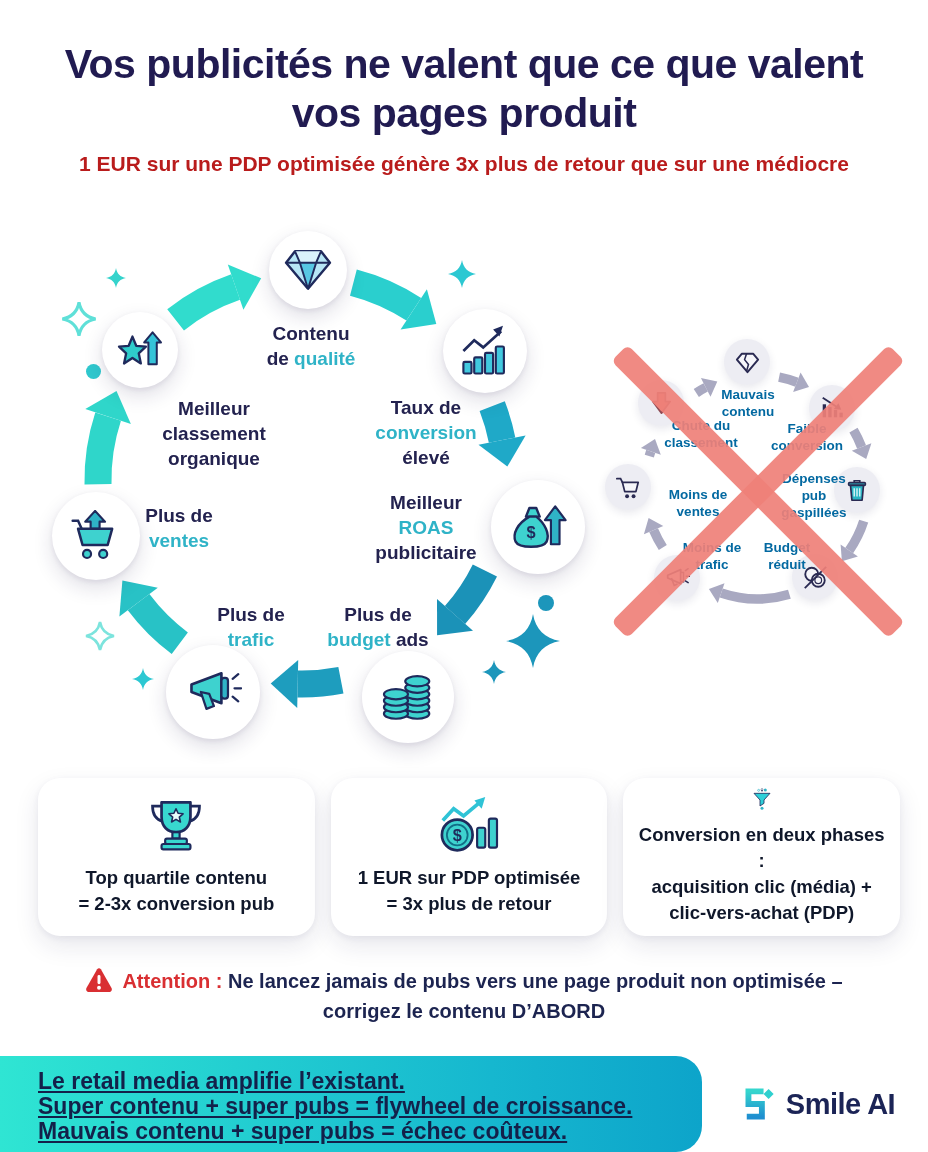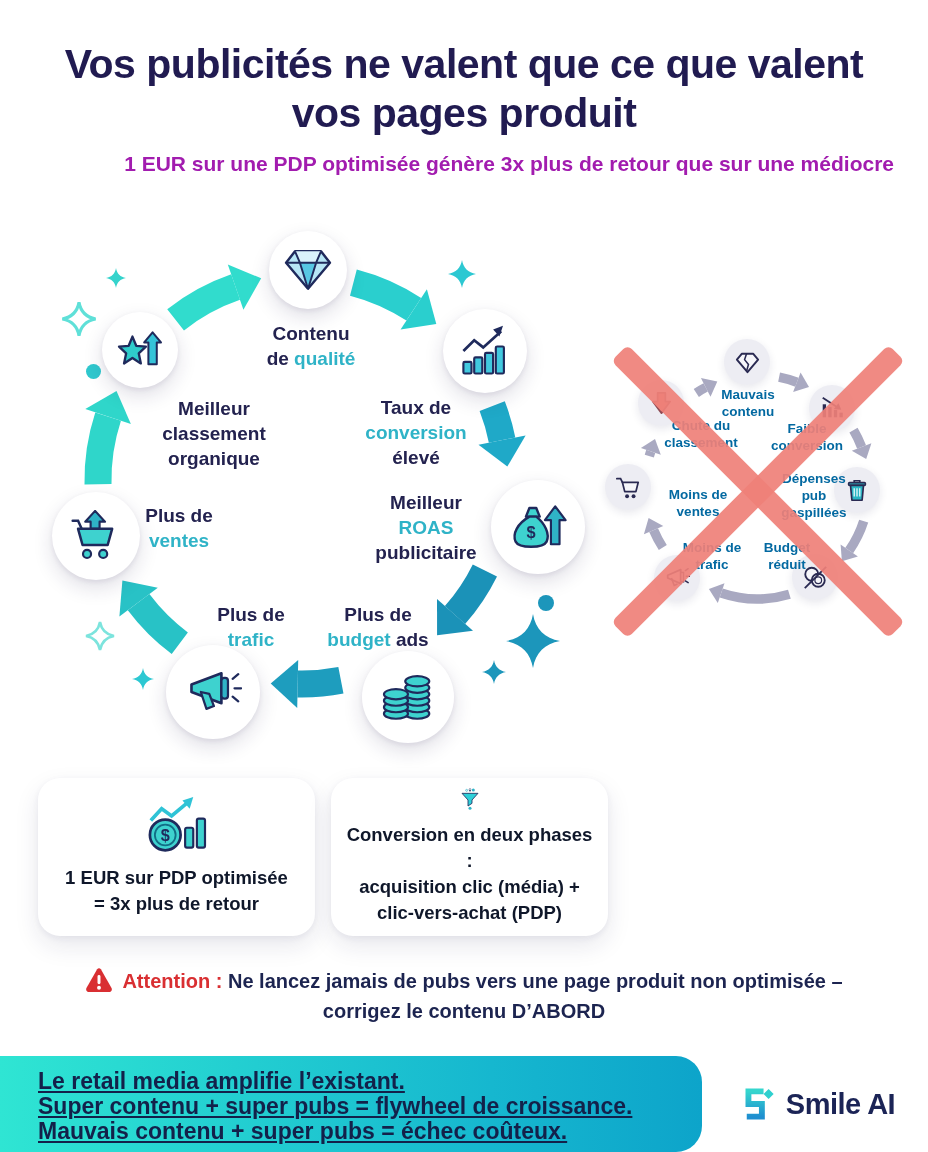--- a/index.html
+++ b/index.html
@@ -2,21 +2,21 @@
 <html><head>
 <meta charset="utf-8">
 <style>
   html,body{margin:0;padding:0;background:#fff;}
   .page{position:relative;width:928px;height:1152px;background:#ffffff;overflow:hidden;
         font-family:"Liberation Sans",sans-serif;color:#211b51;}
   
   .hdr{position:absolute;left:0;top:0;width:100%;text-align:center;z-index:5;}
   .title{margin:40px auto 0;max-width:830px;font-size:41px;line-height:1.2;font-weight:800;
          color:#211b51;letter-spacing:-0.5px;}
-  .subtitle{margin:14px auto 0;max-width:860px;font-size:21px;font-weight:700;color:#a21caf;text-align:right;}
+  .subtitle{margin:14px auto 0;max-width:860px;font-size:21px;font-weight:700;color:#b91c1c;}
   
   .diagram{position:absolute;left:0;top:0;width:928px;height:1152px;}
   .wheel-svg{position:absolute;left:0;top:0;width:928px;height:1152px;z-index:1;}
   .node{position:absolute;transform:translate(-50%,-50%);background:#fff;border-radius:50%;
         box-shadow:0 8px 20px rgba(33,27,81,.14),0 2px 5px rgba(33,27,81,.08);
         display:flex;align-items:center;justify-content:center;z-index:2;}
   .bnode{position:absolute;transform:translate(-50%,-50%);background:#ededf3;border-radius:50%;
         box-shadow:0 3px 8px rgba(33,27,81,.10);display:flex;align-items:center;justify-content:center;z-index:2;}
   .wlbl{position:absolute;transform:translate(-50%,-50%);text-align:center;font-weight:700;
         font-size:19px;line-height:25px;color:#23224f;width:190px;z-index:3;}
@@ -185,21 +185,21 @@
       <svg width="52" height="46" viewBox="0 0 62 54">
         <path d="M22 11 26.5 22 38 23 29.5 31 32 43 22 36.5 12 43 14.5 31 6 23 17.5 22Z" fill="#2fcccb" stroke="#1f2a5c" stroke-width="2.8" stroke-linejoin="round"></path>
         <path d="M46 6 56 18H51V44H41V18H36Z" fill="#35c3d8" stroke="#1f2a5c" stroke-width="2.4" stroke-linejoin="round"></path>
       </svg>
     </div>
 
     <div class="wlbl" style="left:311px;top:346px">
       <span class="ln">Contenu</span>
       <span class="ln"><span>de </span><span class="accent">qualité</span></span>
     </div>
-    <div class="wlbl" style="left:416px;top:432px">
+    <div class="wlbl" style="left:426px;top:432px">
       <span class="ln">Taux de</span>
       <span class="ln accent">conversion</span>
       <span class="ln">élevé</span>
     </div>
     <div class="wlbl" style="left:426px;top:527px">
       <span class="ln">Meilleur</span>
       <span class="ln accent">ROAS</span>
       <span class="ln">publicitaire</span>
     </div>
     <div class="wlbl" style="left:378px;top:627px">
@@ -289,20 +289,32 @@
 ventes</div>
     <div class="blbl pre" style="left:701px;top:434px">Chute du
 classement</div>
 
     <div class="xbar" style="transform:rotate(45deg)"></div>
     <div class="xbar" style="transform:rotate(-45deg)"></div>
   </div>
 
   <div class="cards">
     <div class="card">
+      <svg width="62" height="56" viewBox="0 0 68 62">
+        <path d="M18 10H8C8 20 12 25 19 27M50 10H60C60 20 56 25 49 27" fill="none" stroke="#1f2a5c" stroke-width="3"></path>
+        <path d="M18 6H50V22C50 33 43 39 34 39 25 39 18 33 18 22Z" fill="#38d7cf" stroke="#1f2a5c" stroke-width="3" stroke-linejoin="round"></path>
+        <path d="M34 13 36.3 18 41.8 18.6 37.7 22.2 38.9 27.6 34 24.8 29.1 27.6 30.3 22.2 26.2 18.6 31.7 18Z" fill="#eafcfb" stroke="#1f2a5c" stroke-width="1.8" stroke-linejoin="round"></path>
+        <rect x="30" y="39" width="8" height="7" fill="#38d7cf" stroke="#1f2a5c" stroke-width="2.4"></rect>
+        <rect x="22" y="46" width="24" height="6" rx="2" fill="#38d7cf" stroke="#1f2a5c" stroke-width="2.4"></rect>
+        <rect x="18" y="52" width="32" height="6" rx="2" fill="#38d7cf" stroke="#1f2a5c" stroke-width="2.4"></rect>
+      </svg>
+      <div class="card-text pre">Top quartile contenu
+= 2-3x conversion pub</div>
+    </div>
+    <div class="card">
       <svg width="64" height="56" viewBox="0 0 70 62">
         <path d="M6 26 18 13 29 21 48 5" fill="none" stroke="#2fc3d6" stroke-width="4"></path>
         <path d="M53 0 41 4 49 13Z" fill="#2fc3d6"></path>
         <circle cx="22" cy="42" r="17" fill="#3ed2cf" stroke="#1f2a5c" stroke-width="3"></circle>
         <circle cx="22" cy="42" r="11.5" fill="none" stroke="#116e86" stroke-width="2"></circle>
         <text x="22" y="48.5" font-size="18" font-weight="bold" fill="#1f2a5c" text-anchor="middle" font-family="Liberation Sans,sans-serif">$</text>
         <rect x="44" y="34" width="9" height="22" rx="2" fill="#3ed2cf" stroke="#1f2a5c" stroke-width="2.4"></rect>
         <rect x="57" y="24" width="9" height="32" rx="2" fill="#3ed2cf" stroke="#1f2a5c" stroke-width="2.4"></rect>
       </svg>
       <div class="card-text pre">1 EUR sur PDP optimisée

